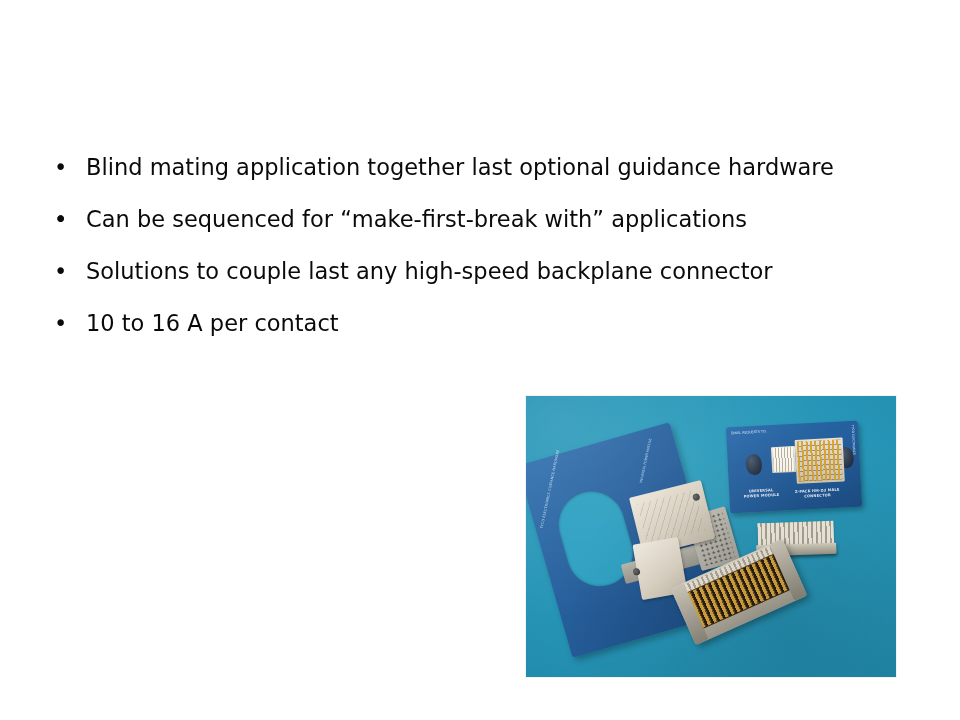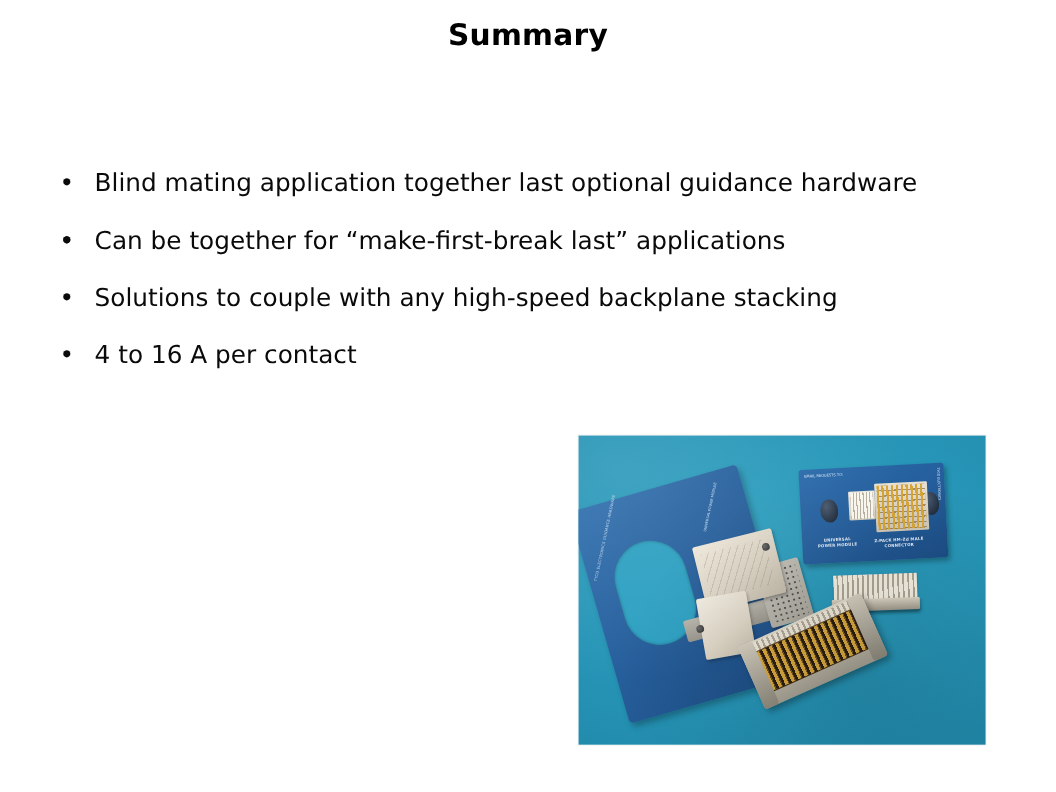--- a/index.html
+++ b/index.html
@@ -377,41 +377,40 @@
     bottom: 0;
     background: linear-gradient(180deg, #d5cfc0 0%, #8e8a7d 100%);
     border-radius: 3px;
   }
 </style>
 </head>
 <body>
 
 <div class="slide">
 
-  <div class="slide-title">Summary</div>
 
   <ul class="bullet-list">
     <li class="bullet-item">
       <span class="bullet-marker">•</span>
       <span class="bullet-text">Blind mating application together last optional guidance hardware</span>
     </li>
     <li class="bullet-item">
       <span class="bullet-marker">•</span>
     </li>
     <li class="bullet-item">
       <span class="bullet-marker">•</span>
-      <span class="bullet-text">Can be together for “make-first-break last” applications</span>
+      <span class="bullet-text">Can be sequenced for “make-first-break with” applications</span>
     </li>
     <li class="bullet-item">
       <span class="bullet-marker">•</span>
-      <span class="bullet-text">Solutions to couple with any high-speed backplane stacking</span>
+      <span class="bullet-text">Solutions to couple last any high-speed backplane connector</span>
     </li>
     <li class="bullet-item">
       <span class="bullet-marker">•</span>
-      <span class="bullet-text">4 to 16 A per contact</span>
+      <span class="bullet-text">10 to 16 A per contact</span>
     </li>
   </ul>
 
   <div class="photo">
 
     <div class="obj carrier-plate">
       <div class="carrier-slot"></div>
       <div class="plate-text">TYCO ELECTRONICS GUIDANCE HARDWARE</div>
       <div class="plate-text-2">UNIVERSAL POWER MODULE</div>
     </div>

